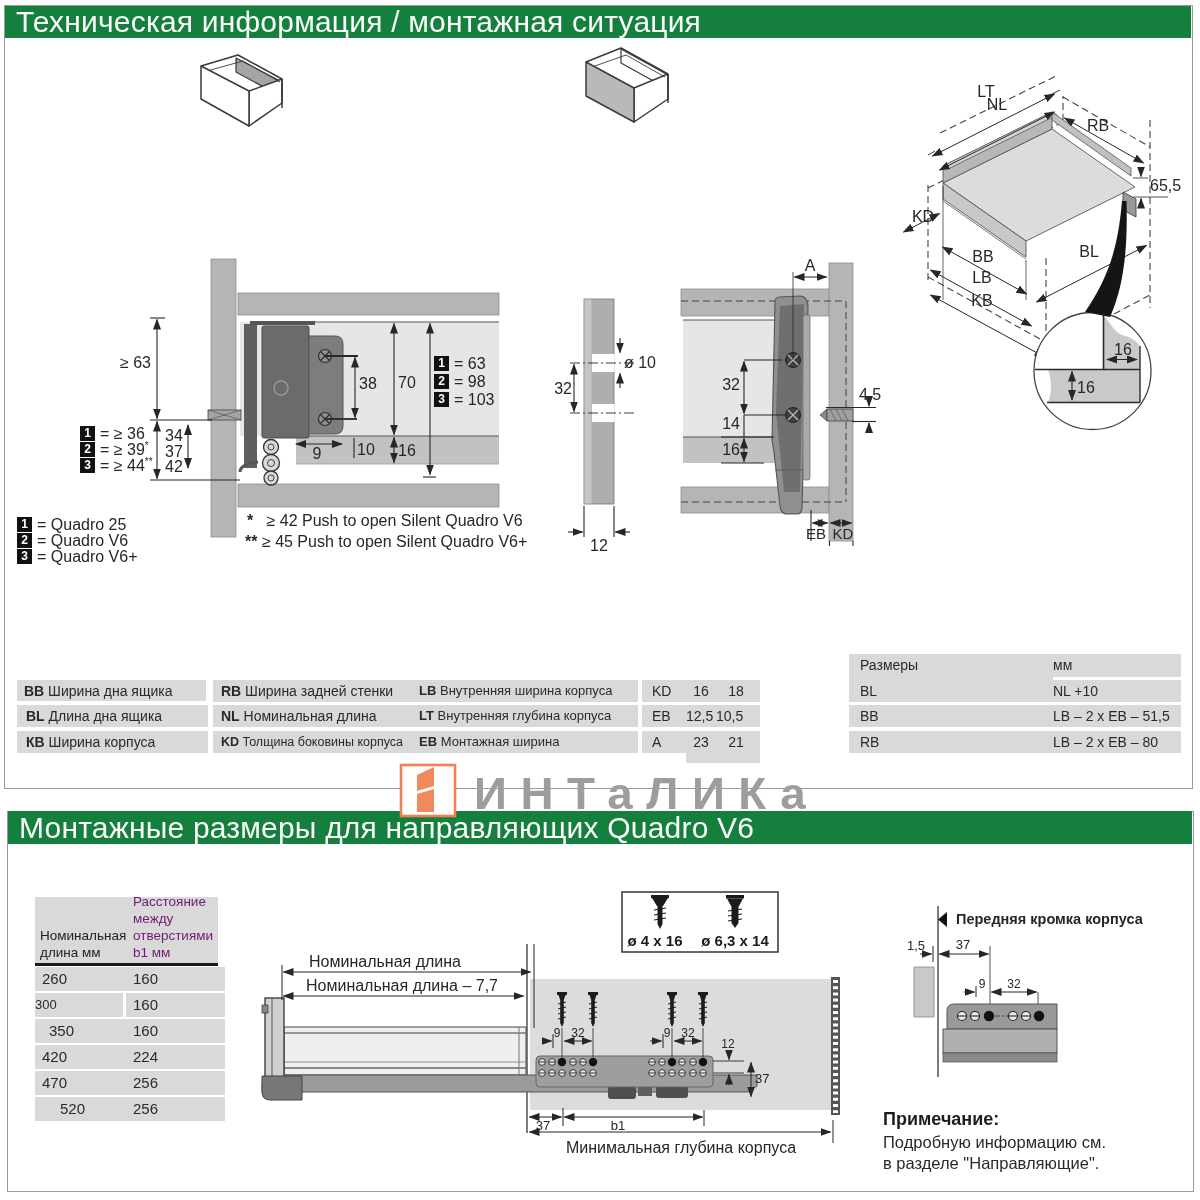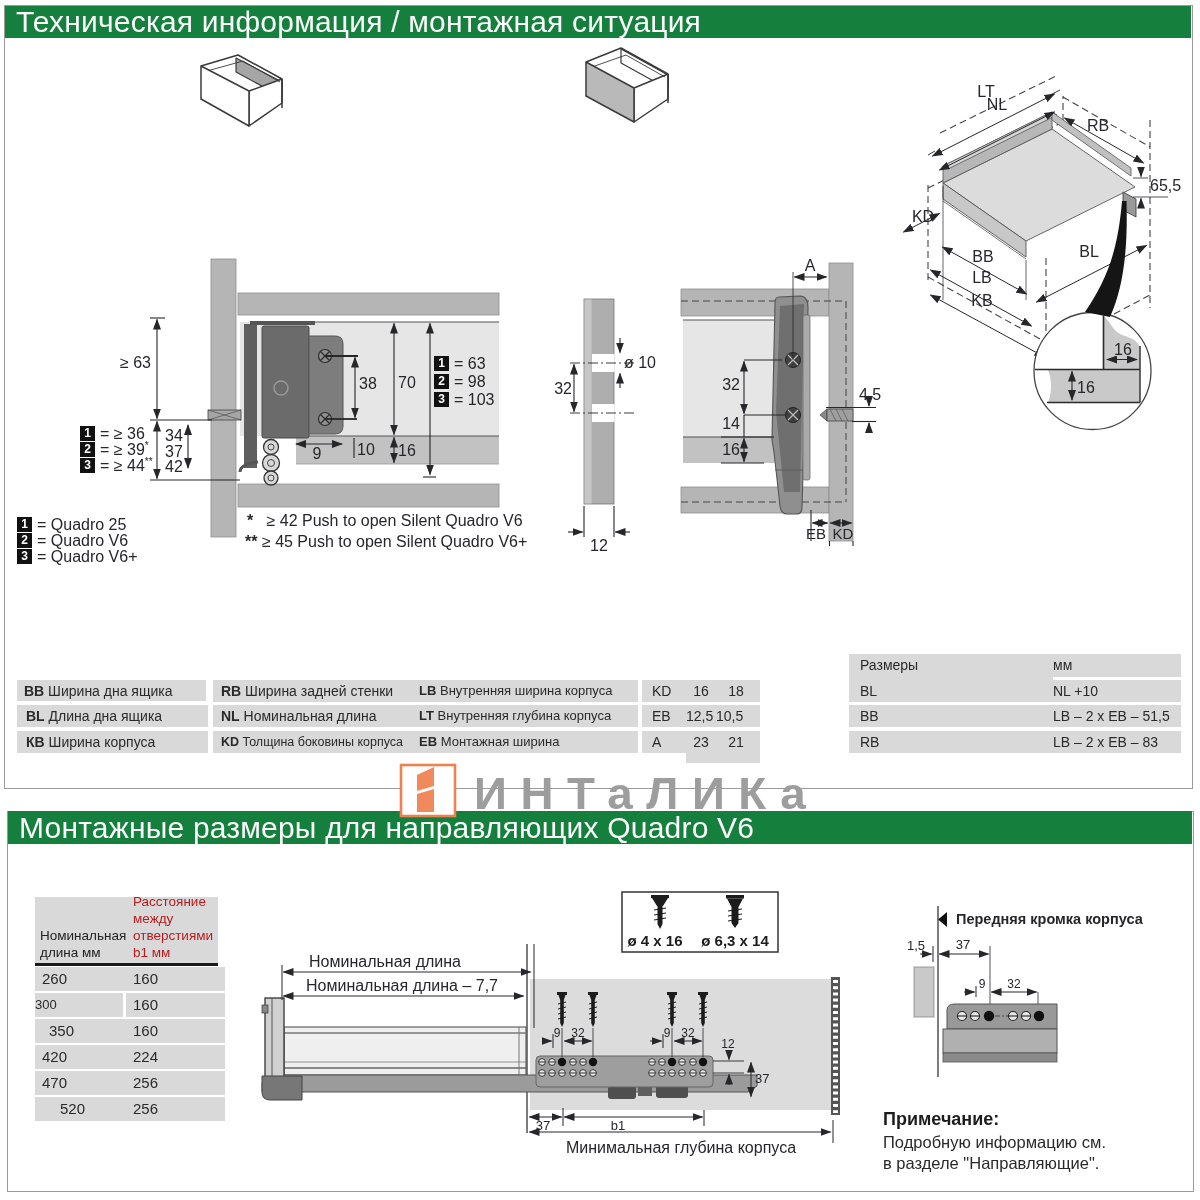--- a/index.html
+++ b/index.html
@@ -302,33 +302,33 @@
     <span style="width:40px;text-align:center">21</span>
   </div>
 
 <div class="cell" style="left:849px;top:654px;width:193px;height:31px;padding-left:11px;line-height:23px">Размеры</div>
 <div class="cell" style="left:1044px;top:654px;width:128px;height:23px;padding-left:9px;line-height:23px">мм</div>
 <div class="cell" style="left:849px;top:680px;width:193px;height:22px;padding-left:11px">BL</div>
 <div class="cell" style="left:849px;top:705px;width:193px;height:22px;padding-left:11px">BB</div>
 <div class="cell" style="left:849px;top:731px;width:193px;height:22px;padding-left:11px">RB</div>
 <div class="cell" style="left:1044px;top:680px;width:128px;height:22px;padding-left:9px">NL +10</div>
 <div class="cell" style="left:1044px;top:705px;width:128px;height:22px;padding-left:9px">LB – 2 x EB – 51,5</div>
-<div class="cell" style="left:1044px;top:731px;width:128px;height:22px;padding-left:9px">LB – 2 x EB – 83</div>
+<div class="cell" style="left:1044px;top:731px;width:128px;height:22px;padding-left:9px">LB – 2 x EB – 80</div>
 
 <svg class="abs" style="left:398px;top:762px" width="80" height="58" viewBox="0 0 80 58">
 <rect x="3" y="3" width="54" height="51" fill="#fff" stroke="#ef8050" stroke-width="2.6"></rect>
 <polygon points="19,13 36,5 36,24 19,29" fill="#f08a5c"></polygon>
 <polygon points="19,32 36,27 36,50 19,50" fill="#f08a5c"></polygon>
 </svg>
 <div class="abs" style="left:474px;top:769px;font-size:44px;font-weight:bold;color:#9d9d9d;letter-spacing:13px;transform:scaleX(1.04);transform-origin:0 0">ИНТаЛИКа</div>
 
 <div class="abs" style="left:35px;top:897px;width:183px;height:66px;background:#d9d9d9"></div>
 <div class="abs" style="left:35px;top:963px;width:183px;height:2.5px;background:#1a1a1a"></div>
 <div class="abs" style="left:40px;top:927px;font-size:13.5px;color:#222;line-height:17px">Номинальная<br>длина мм</div>
-<div class="abs" style="left:133px;top:893px;font-size:13.5px;color:#b91c1c;line-height:17px">Расстояние<br>между<br>отверстиями<br>b1 мм</div>
+<div class="abs" style="left:133px;top:893px;font-size:13.5px;color:#701a75;line-height:17px">Расстояние<br>между<br>отверстиями<br>b1 мм</div>
 <div class="cell" style="left:35px;top:967px;width:88px;height:24px;line-height:24px;padding-left:7px;font-size:15px">260</div>
 <div class="cell" style="left:35px;top:993px;width:88px;height:24px;line-height:24px;font-size:13px">300</div>
 <div class="cell" style="left:35px;top:1019px;width:88px;height:24px;line-height:24px;padding-left:14px;font-size:15px">350</div>
 <div class="cell" style="left:35px;top:1045px;width:88px;height:24px;line-height:24px;padding-left:7px;font-size:15px">420</div>
 <div class="cell" style="left:35px;top:1071px;width:88px;height:24px;line-height:24px;padding-left:7px;font-size:15px">470</div>
 <div class="cell" style="left:35px;top:1097px;width:88px;height:24px;line-height:24px;padding-left:25px;font-size:15px">520</div>
 <div class="cell" style="left:126px;top:967px;width:92px;height:24px;line-height:24px;padding-left:7px;font-size:15px">160</div>
 <div class="cell" style="left:126px;top:993px;width:92px;height:24px;line-height:24px;padding-left:7px;font-size:15px">160</div>
 <div class="cell" style="left:126px;top:1019px;width:92px;height:24px;line-height:24px;padding-left:7px;font-size:15px">160</div>
 <div class="cell" style="left:126px;top:1045px;width:92px;height:24px;line-height:24px;padding-left:7px;font-size:15px">224</div>

